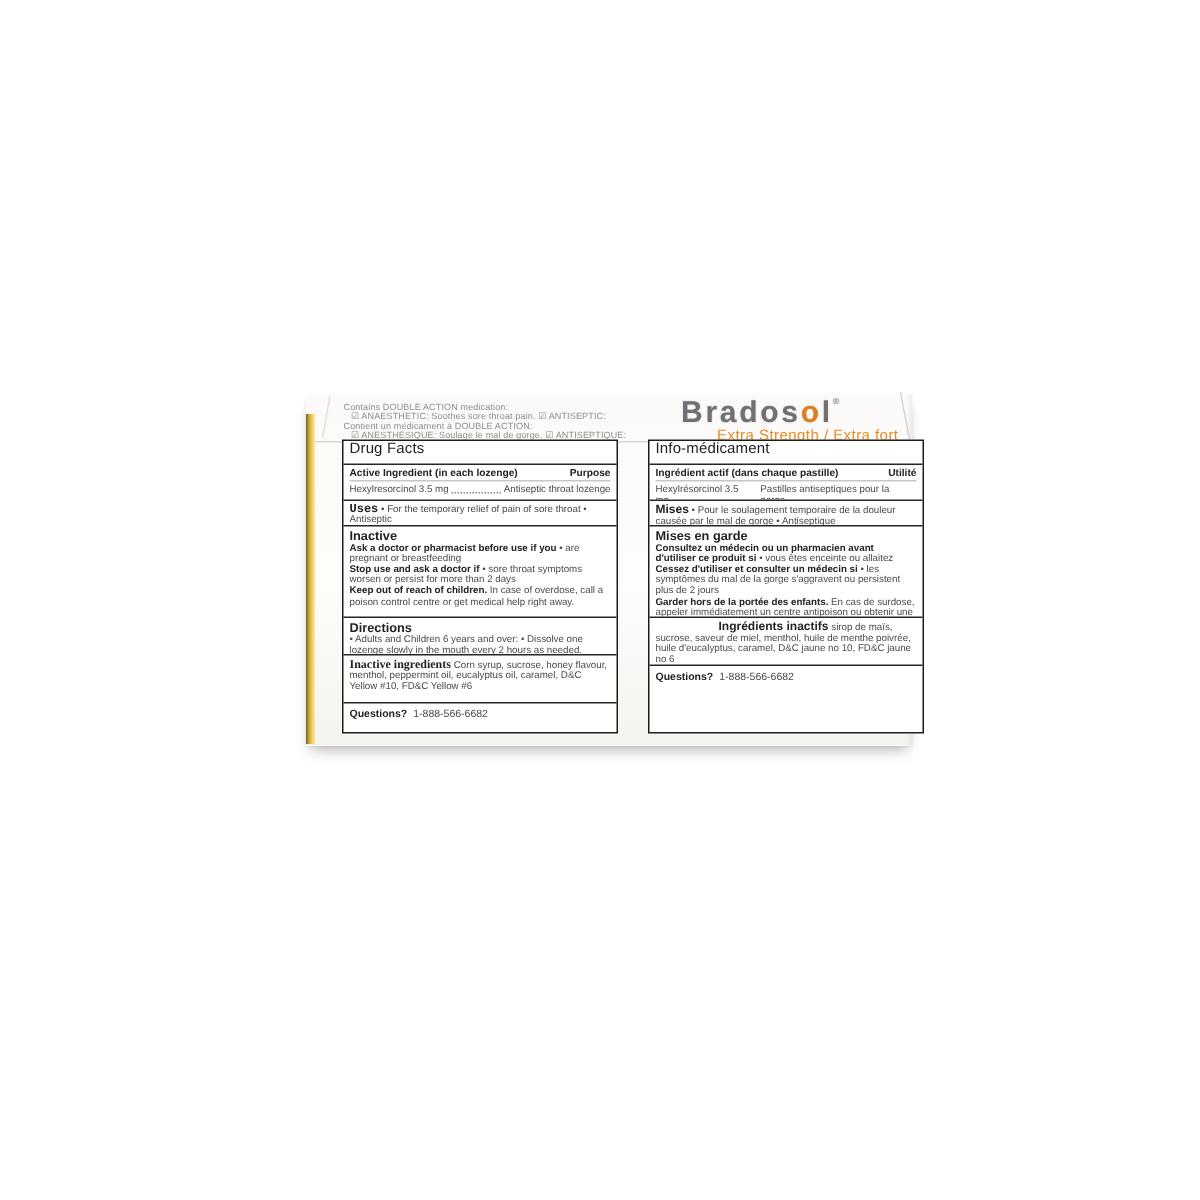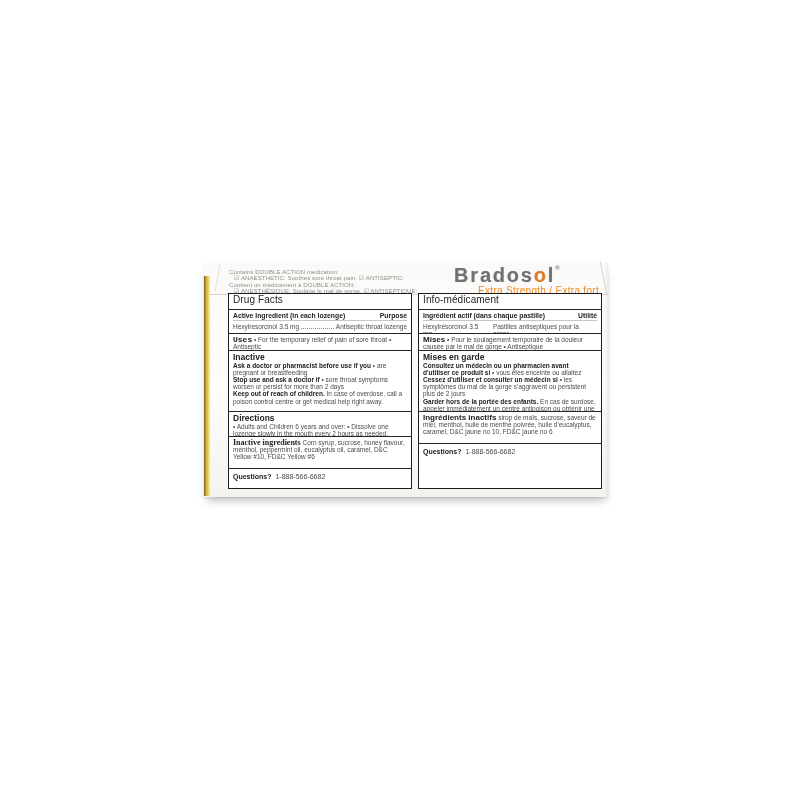--- a/index.html
+++ b/index.html
@@ -42,21 +42,21 @@
   .logo-tag{font-size:10px;font-weight:normal;color:#ef8a1f;
     letter-spacing:0.3px;margin-top:1px;margin-left:24px;}
 
   
   .panel{
     position:absolute;top:30px;width:184px;height:196px;background:#ffffff;
     border:1.5px solid #1c1c1c;box-sizing:border-box;
     color:#4a4a4a;font-size:6.5px;line-height:7.2px;
   }
   .panel.left{left:24px;}
-  .panel.right{left:214px;}
+  .panel.right{left:228px;}
 
   .sec{box-sizing:border-box;overflow:hidden;padding:1.5px 4px;
     border-top:1px solid #262626;}
   .sec:first-child{border-top:none;}
   .s-title{height:15px;padding-top:2px;}
   .s-active{height:24px;}
   .s-uses{height:17px;}
   .s-warn{height:61px;}
   .s-dir{height:25px;}
   .s-inactive{height:32px;}
@@ -173,21 +173,21 @@
         <div>
           <span class="b">Cessez d'utiliser et consulter un médecin si</span>
           <span>• les symptômes du mal de la gorge s'aggravent ou persistent plus de 2 jours</span>
         </div>
         <div>
           <span class="b">Garder hors de la portée des enfants.</span>
           <span>En cas de surdose, appeler immédiatement un centre antipoison ou obtenir une assistance médicale.</span>
         </div>
       </div>
       <div class="sec s-inactive">
-        <span class="b" style="font-size:8px;">Ingrédients inactifs</span>
+        <span class="b" style="font-size:8px;margin-left:42px;">Ingrédients inactifs</span>
         <span>sirop de maïs, sucrose, saveur de miel, menthol, huile de menthe poivrée, huile d'eucalyptus, caramel, D&amp;C jaune no 10, FD&amp;C jaune no 6</span>
       </div>
       <div class="sec s-q q-row">
         <span class="b">Questions?</span>
         <span>1-888-566-6682</span>
       </div>
     </div>
 
   </div>
 </div>

